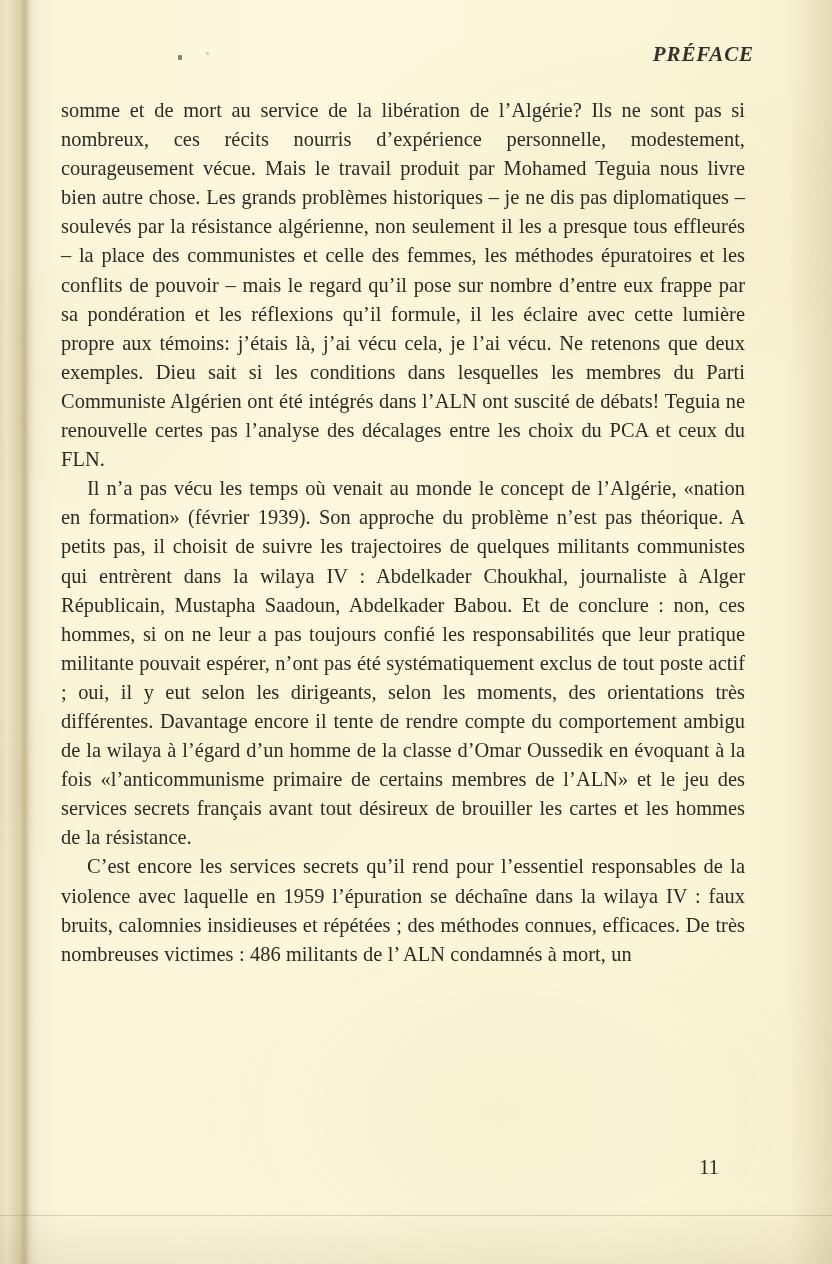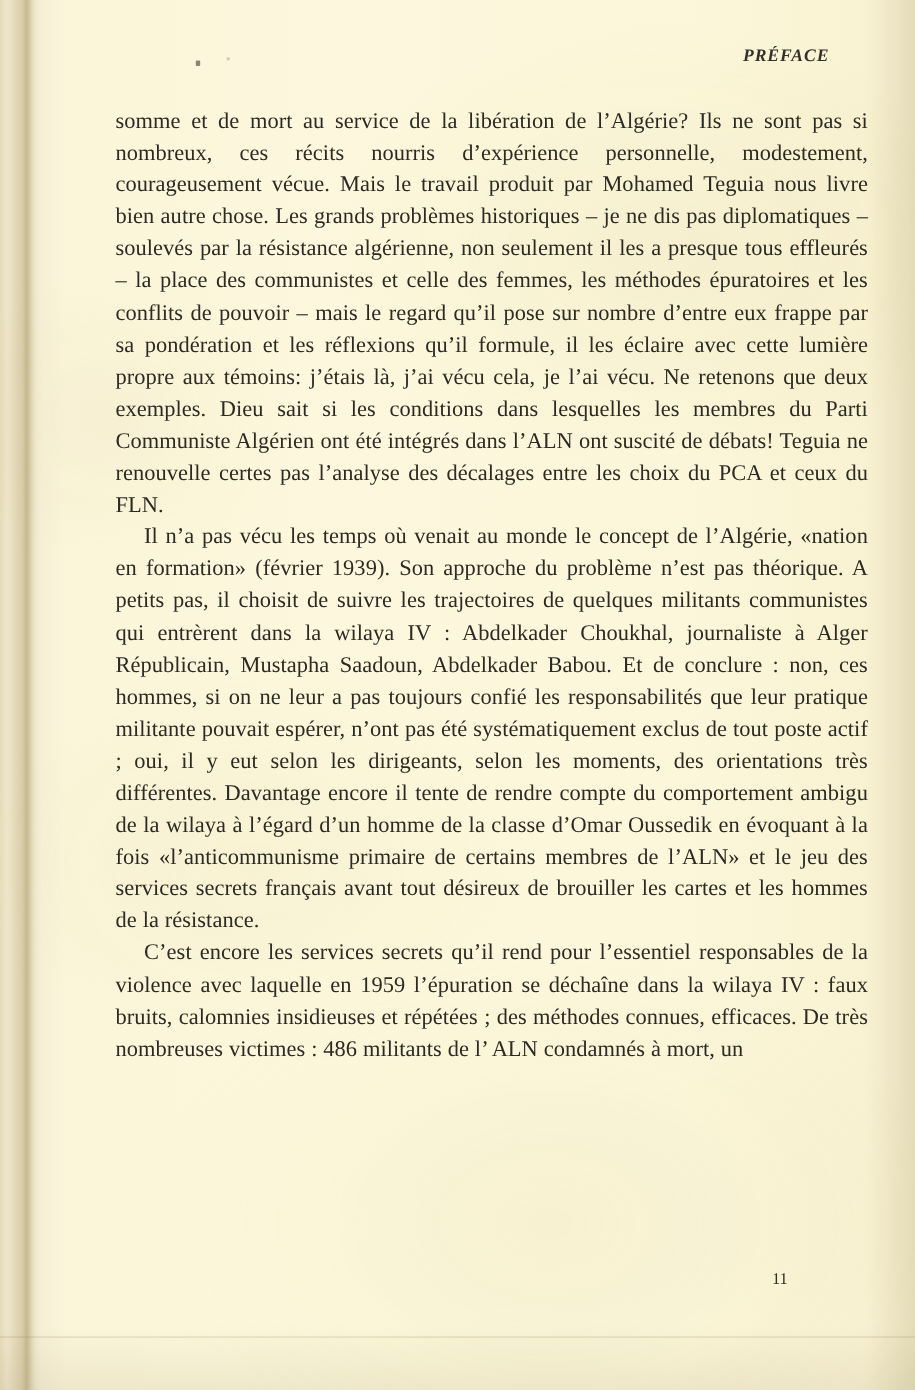--- a/index.html
+++ b/index.html
@@ -98,21 +98,21 @@
     pointer-events: none;
   }
 
   
   .running-head {
     position: absolute;
     top: 42px;
     right: 78px;
     font-style: italic;
     font-weight: 700;
-    font-size: 16px;
+    font-size: 21px;
     letter-spacing: 0.9px;
     color: #33312b;
     margin-left: 16px;
   }
 
   .speck {
     position: absolute;
     width: 4px;
     height: 5px;
     background: rgba(70,64,44,0.62);
@@ -121,21 +121,20 @@
   }
   .speck.s1 { top: 55px; left: 178px; }
   .speck.s2 { top: 52px; left: 206px; width: 3px; height: 3px; opacity: 0.35; }
 
   
   .text-block {
     position: absolute;
     left: 61px;
     top: 96px;
     width: 684px;
-    margin-left: 44px;
   }
 
   .text-block p {
     margin: 0;
     text-align: justify;
     text-justify: inter-word;
     font-size: 20.4px;
     line-height: 29.1px;
     letter-spacing: 0.04px;
     word-spacing: 0.2px;
@@ -148,21 +147,21 @@
     font-family: Liberation Serif, serif;
   }
 
   
   .folio {
     position: absolute;
     left: 0;
     right: 0;
     top: 1155px;
     text-align: center;
-    font-size: 15px;
+    font-size: 21px;
     color: #2f2d27;
   }
   .folio .num {
     display: inline-block;
     margin-left: 586px;
   }
 </style>
 </head>
 <body>
 

